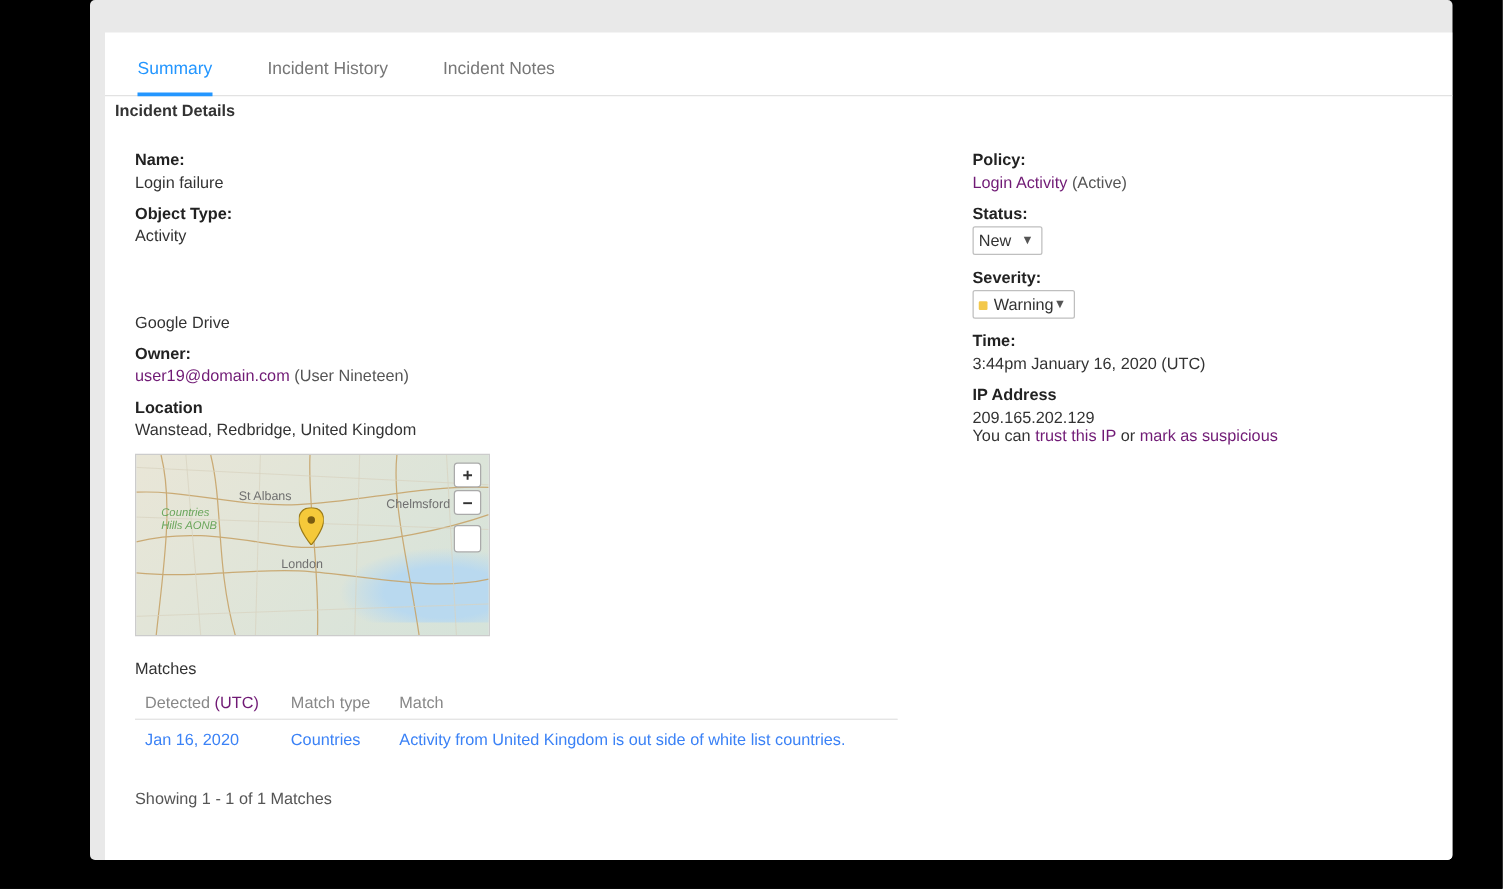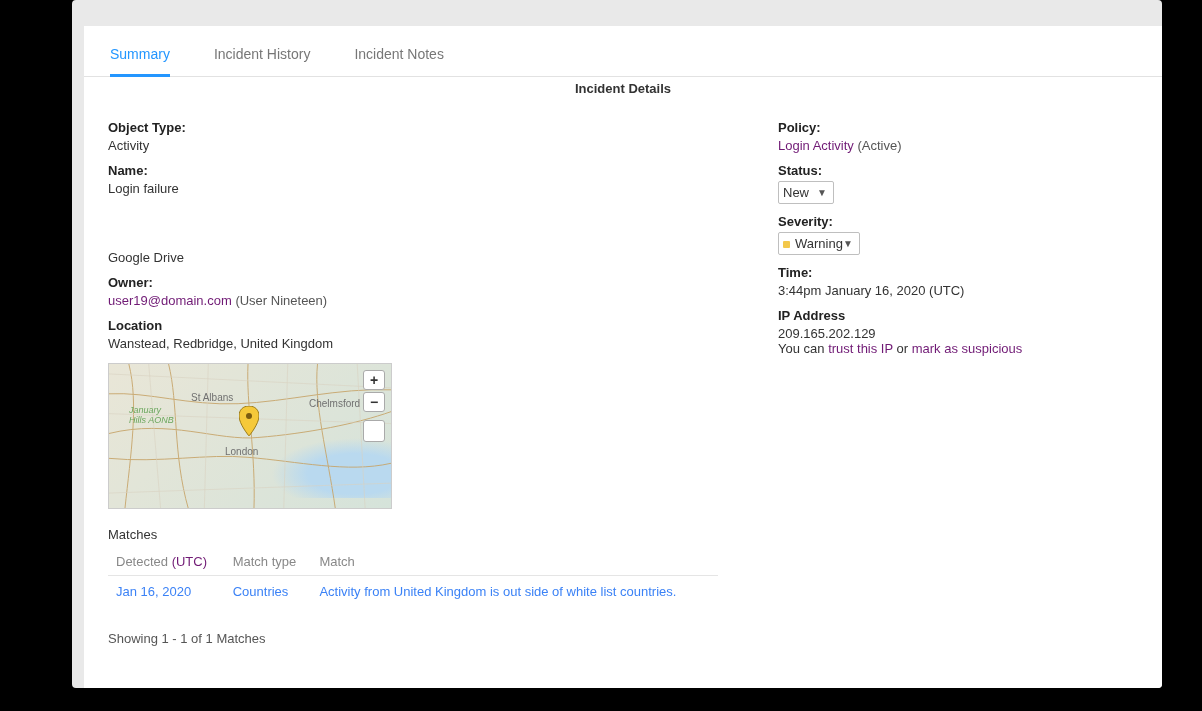--- a/index.html
+++ b/index.html
@@ -46,32 +46,32 @@
 <div class="stage">
   <div class="outer">
     <div class="panel">
 
       <div class="tabs">
         <div class="tab active">Summary</div>
         <div class="tab">Incident History</div>
         <div class="tab">Incident Notes</div>
       </div>
 
-      <h3 style="padding:0 32px;text-align:center;">Incident Details</h3>
+      <h3 style="padding:0 8px;">Incident Details</h3>
 
       <div class="body">
 
         <div class="left">
           <div class="row">
+            <div class="lbl">Name:</div>
+            <div class="val">Login failure</div>
+          </div>
+          <div class="row">
             <div class="lbl">Object Type:</div>
             <div class="val">Activity</div>
-          </div>
-          <div class="row">
-            <div class="lbl">Name:</div>
-            <div class="val">Login failure</div>
           </div>
           <div class="row gap">
             <div class="val">Google Drive</div>
           </div>
           <div class="row">
             <div class="lbl">Owner:</div>
             <div class="val">
               <a class="link">user19@domain.com</a>
               <span class="muted"> (User Nineteen)</span>
             </div>
@@ -96,21 +96,21 @@
               <g stroke="#d8d2c0" stroke-width="0.6" fill="none">
                 <path d="M0,10 L284,24"></path>
                   <path d="M0,50 L284,60"></path>
                   <path d="M0,130 L284,120"></path>
                 <path d="M40,0 L52,146"></path>
                   <path d="M100,0 L96,146"></path>
                   <path d="M180,0 L176,146"></path>
                   <path d="M250,0 L258,146"></path>
               </g>
             </svg>
-            <div class="park">January Hills AONB</div>
+            <div class="park">Countries Hills AONB</div>
             <div class="label-alb">St Albans</div>
             <div class="label-chelm">Chelmsford</div>
             <div class="city">London</div>
             <div class="marker">
               <svg viewBox="0 0 20 30">
                   <path d="M10,0 C4,0 0,4 0,10 C0,18 10,30 10,30 C10,30 20,18 20,10 C20,4 16,0 10,0 Z" fill="#f5c93a" stroke="#9b7b18" stroke-width="1"></path>
                   <circle cx="10" cy="10" r="3" fill="#7a5c10"></circle>
                 </svg>
             </div>
             <div class="zoom">

